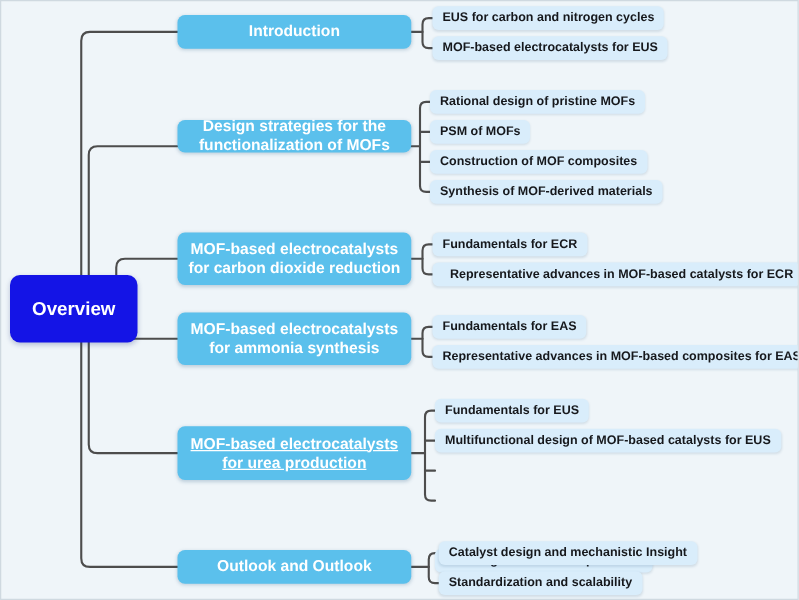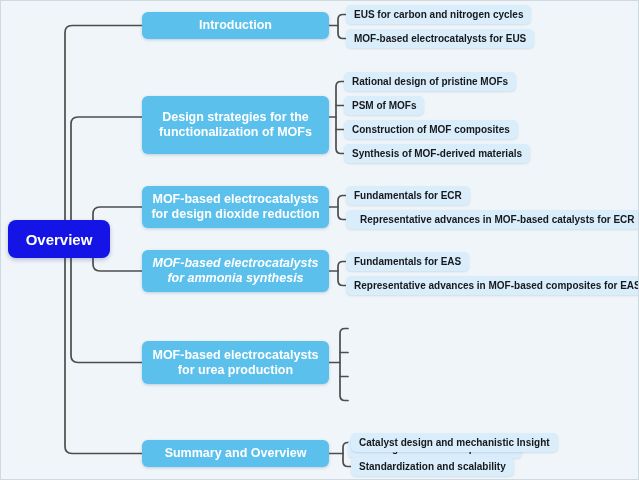--- a/index.html
+++ b/index.html
@@ -83,30 +83,32 @@
       <path d="M 328 361.5 L 339 361.5" fill="none" stroke="#4d4d4d" stroke-width="1.7" stroke-linecap="round"></path>
       <path d="M 347 327.5 L 344 327.5 Q 339 327.5 339 332.5 L 339 394.5 Q 339 399.5 344 399.5 L 347 399.5" fill="none" stroke="#4d4d4d" stroke-width="1.7" stroke-linecap="round"></path>
       <path d="M 339 351.5 L 347 351.5" fill="none" stroke="#4d4d4d" stroke-width="1.7" stroke-linecap="round"></path>
       <path d="M 339 375.5 L 347 375.5" fill="none" stroke="#4d4d4d" stroke-width="1.7" stroke-linecap="round"></path>
       <path d="M 328 452.5 L 342 452.5" fill="none" stroke="#4d4d4d" stroke-width="1.7" stroke-linecap="round"></path>
       <path d="M 350 441.5 L 347 441.5 Q 342 441.5 342 446.5 L 342 460.5 Q 342 465.5 347 465.5 L 350 465.5" fill="none" stroke="#4d4d4d" stroke-width="1.7" stroke-linecap="round"></path>
     </svg>
 <div class="node branch-node" style="left: 141px; top: 11px; width: 187px; height: 27px;">Introduction</div>
     <div class="node leaf-node" style="left: 345px; top: 4px;">EUS for carbon and nitrogen cycles</div>
     <div class="node leaf-node" style="left: 345px; top: 28px;">MOF-based electrocatalysts for EUS</div>
-    <div class="node branch-node" style="left: 141px; top: 95px; width: 187px; height: 58px;">Design strategies for the functionalization of MOFs</div>
+    <div class="node branch-node" style="left: 141px; top: 95px; width: 187px; height: 26px;">Design strategies for the functionalization of MOFs</div>
     <div class="node leaf-node" style="left: 343px; top: 71px;">Rational design of pristine MOFs</div>
     <div class="node leaf-node" style="left: 343px; top: 95px;">PSM of MOFs</div>
     <div class="node leaf-node" style="left: 343px; top: 119px; text-align: center;">Construction of MOF composites</div>
     <div class="node leaf-node" style="left: 343px; top: 143px;">Synthesis of MOF-derived materials</div>
-    <div class="node branch-node" style="left: 141px; top: 185px; width: 187px; height: 42px;">MOF-based electrocatalysts for design dioxide reduction</div>
+    <div class="node branch-node" style="left: 141px; top: 185px; width: 187px; height: 42px;">MOF-based electrocatalysts for carbon dioxide reduction</div>
     <div class="node leaf-node" style="left: 345px; top: 185px;">Fundamentals for ECR</div>
     <div class="node leaf-node" style="left: 345px; top: 209px; padding-left: 14px;">Representative advances in MOF-based catalysts for ECR</div>
-    <div class="node branch-node" style="left: 141px; top: 249px; width: 187px; height: 42px; font-style: italic;">MOF-based electrocatalysts for ammonia synthesis</div>
+    <div class="node branch-node" style="left: 141px; top: 249px; width: 187px; height: 42px;">MOF-based electrocatalysts for ammonia synthesis</div>
     <div class="node leaf-node" style="left: 345px; top: 251px;">Fundamentals for EAS</div>
     <div class="node leaf-node" style="left: 345px; top: 275px;">Representative advances in MOF-based composites for EAS</div>
-    <div class="node branch-node" style="left: 141px; top: 340px; width: 187px; height: 43px;">MOF-based electrocatalysts for urea production</div>
+    <div class="node branch-node" style="left: 141px; top: 340px; width: 187px; height: 43px; text-decoration: underline;">MOF-based electrocatalysts for urea production</div>
+    <div class="node leaf-node" style="left: 347px; top: 318px;">Fundamentals for EUS</div>
+    <div class="node leaf-node" style="left: 347px; top: 342px;">Multifunctional design of MOF-based catalysts for EUS</div>
     <div class="node leaf-node" style="left: 347px; top: 390px; margin-top: 48px;">Challenges and roadmap for EUS</div>
-    <div class="node branch-node" style="left: 141px; top: 439px; width: 187px; height: 27px;">Summary and Overview</div>
+    <div class="node branch-node" style="left: 141px; top: 439px; width: 187px; height: 27px;">Outlook and Outlook</div>
     <div class="node leaf-node" style="left: 350px; top: 432px; text-align: right;">Catalyst design and mechanistic Insight</div>
     <div class="node leaf-node" style="left: 350px; top: 456px;">Standardization and scalability</div>
-    <div class="node root-node" style="left: 7px; top: 219px; width: 102px; height: 38px;">Overview</div>
+    <div class="node root-node" style="left: 7px; top: 219px; width: 102px; height: 54px;">Overview</div>
   </div>
 
 </body></html>

